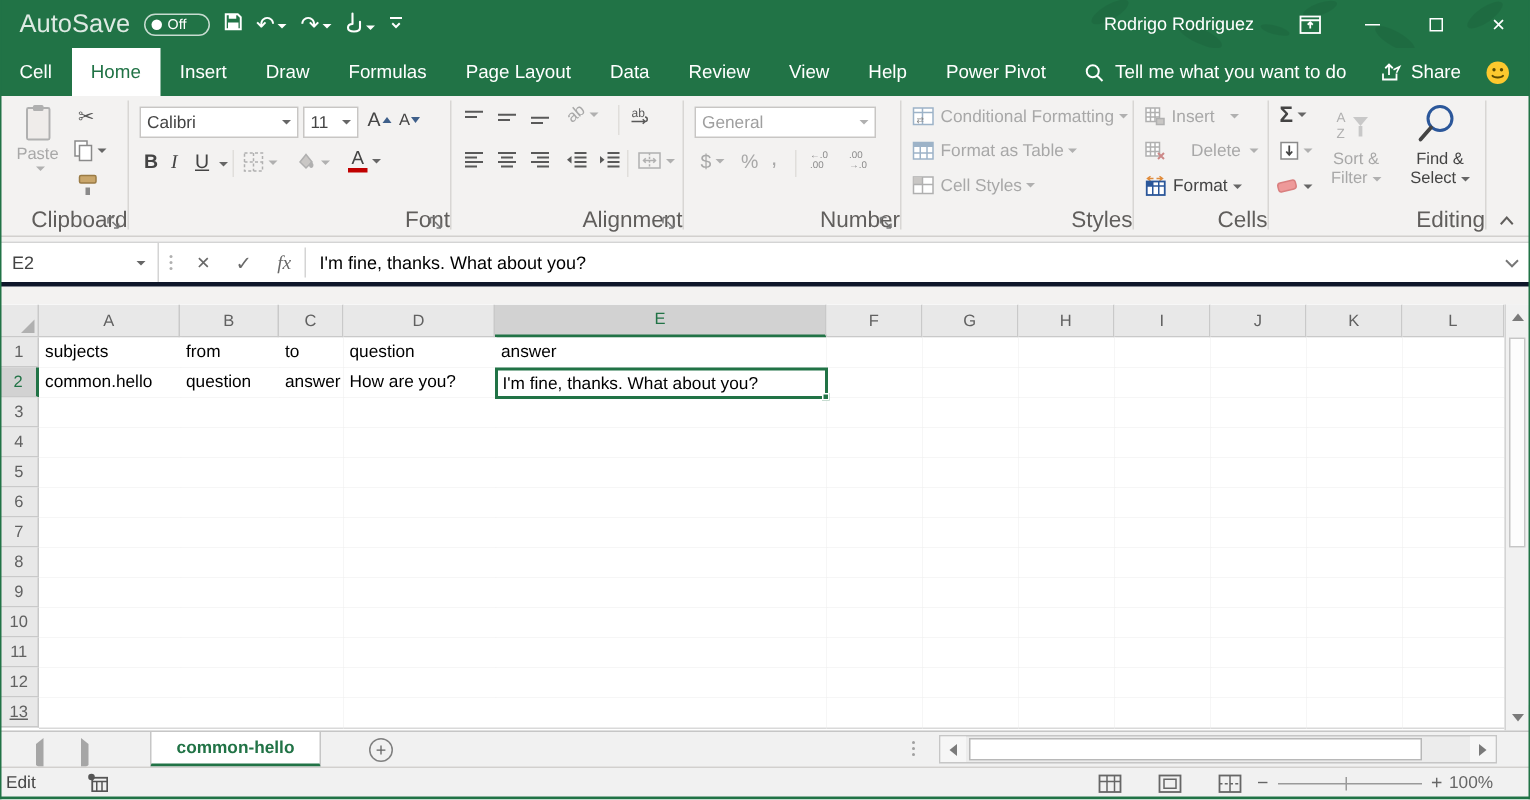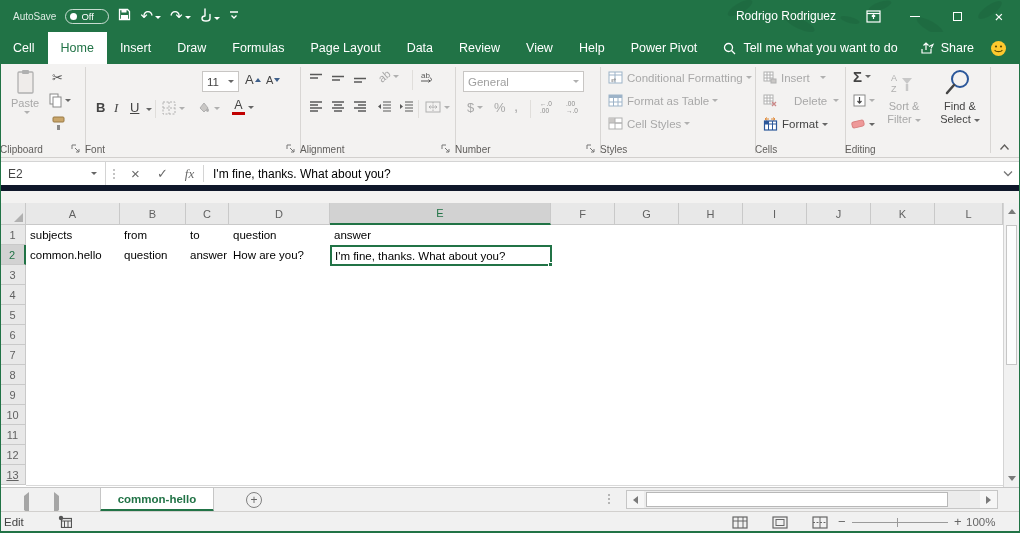--- a/index.html
+++ b/index.html
@@ -2,21 +2,21 @@
 <html><head>
 <meta charset="utf-8">
 <style>
 *{box-sizing:border-box;margin:0;padding:0}
 html,body{width:1020px;height:533px}
 body{position:relative;font-family:"Liberation Sans",sans-serif;background:#fff;overflow:hidden;font-size:12px;color:#444}
 
 #titlebar{position:absolute;left:0;top:0;width:1020px;height:32px;background:#217346;color:#fff;display:flex;align-items:center}
 #titlebar .deco{position:absolute;right:0;top:0;height:32px;opacity:.35;pointer-events:none}
 .qat{display:flex;align-items:center;gap:9px;padding-left:13px;z-index:2}
-.autosave-label{font-size:10px;color:rgba(255,255,255,.85)}
+.autosave-label{font-size:17px;color:rgba(255,255,255,.85)}
 .pill{width:44px;height:15px;border:1px solid rgba(255,255,255,.75);border-radius:9px;display:flex;align-items:center;gap:4px;padding:0 4px}
 .pill-dot{width:7px;height:7px;border-radius:50%;background:#fff}
 .pill-txt{font-size:9.5px;color:#fff}
 .qat-glyph{font-size:15px;line-height:1;color:#fff}
 .ddw{display:inline-block;width:0;height:0;border-left:3px solid transparent;border-right:3px solid transparent;border-top:3.5px solid #fff;margin-left:2px;vertical-align:middle}
 #win-title{position:absolute;left:0;right:0;top:9px;text-align:center;font-size:12.5px;color:#fff;z-index:1}
 .tb-right{margin-left:auto;display:flex;align-items:center;height:100%;z-index:2}
 .tb-user{font-size:12px;margin-right:16px}
 .tb-btn{width:42px;height:32px;display:flex;align-items:center;justify-content:center}
 .min-bar{width:10px;height:1px;background:#fff}
@@ -25,34 +25,34 @@
 
 #tabrow{position:absolute;left:0;top:32px;width:1020px;height:32px;background:#217346;display:flex;align-items:stretch;color:#fff}
 .rtab{padding:0 13px;display:flex;align-items:center;font-size:12.5px}
 .rtab.active{background:#fff;color:#217346}
 .tellme{display:flex;align-items:center;gap:7px;font-size:12.5px;margin-left:auto;padding:0 10px}
 .share-btn{display:flex;align-items:center;gap:6px;font-size:12.5px;padding:0 12px}
 .smiley-btn{display:flex;align-items:center;padding:0 13px 0 4px}
 
 #ribbon{position:absolute;left:0;top:64px;width:1020px;height:94px;background:#f3f2f1;border-bottom:1px solid #d2d0ce}
 .vdiv{position:absolute;top:3px;height:86px;width:1px;background:#d8d6d4}
-.glabel{position:absolute;bottom:2px;font-size:10px;color:#605e5c;text-align:left}
+.glabel{position:absolute;bottom:2px;font-size:15px;color:#605e5c;text-align:right}
 .launcher{position:absolute;bottom:4px;width:10px;height:10px}
 .en{color:#444}.dis{color:#a8a8a8}
 .dd{display:inline-block;width:0;height:0;border-left:3px solid transparent;border-right:3px solid transparent;border-top:3.5px solid #666;vertical-align:middle;margin-left:3px}
 .dd.dis2{border-top-color:#b0b0b0}
 .rb{position:absolute;display:flex;align-items:center;font-size:11.5px}
 .combo{position:absolute;height:21px;background:#fff;border:1px solid #c8c6c4;font-size:11.5px;display:flex;align-items:center;justify-content:space-between;padding:0 4px}
 .minisep{position:absolute;width:1px;background:#e0dedb}
 .stack2{display:inline-flex;flex-direction:column;line-height:6.5px;font-size:6.5px;color:#8a8a8a;letter-spacing:0}
 .bigbtn{position:absolute;display:flex;flex-direction:column;align-items:center;gap:2px;font-size:11px}
 .twoline{position:absolute;font-size:11px;line-height:13px;text-align:center}
 
 #fband{position:absolute;left:0;top:158px;width:1020px;height:45px;background:#f3f2f1}
-#fbar{position:absolute;left:0;top:3px;width:1020px;height:30px;background:#fff;border-top:1px solid #d4d4d4;border-bottom:6px solid #0f172a;display:flex;align-items:stretch}
+#fbar{position:absolute;left:0;top:3px;width:1020px;height:30px;background:#fff;border-top:1px solid #d4d4d4;border-bottom:3px solid #0f172a;display:flex;align-items:stretch}
 .namebox{width:106px;display:flex;align-items:center;justify-content:space-between;padding:0 8px;border-right:1px solid #d4d4d4;font-size:12px;color:#444}
 .fdots{width:16px;display:flex;flex-direction:column;align-items:center;justify-content:center;gap:2px}
 .fdots i{width:2px;height:2px;background:#b0b0b0;border-radius:50%}
 .fbtn{width:27px;display:flex;align-items:center;justify-content:center;color:#696969;font-size:13px}
 .fxg{font-family:"Liberation Serif",serif;font-style:italic;font-size:13px}
 .fsep{width:1px;background:#d4d4d4;margin:3px 0}
 .fcontent{flex:1;display:flex;align-items:center;padding-left:9px;font-size:12px;color:#000}
 .fexpand{width:24px;display:flex;align-items:center;justify-content:center}
 
 #grid{position:absolute;left:0;top:203px;width:1003px;height:284px;background:#fff;overflow:hidden}
@@ -222,20 +222,24 @@
           <rect x="1" y="1" width="11" height="5" rx="1" fill="#c9a66b" stroke="#9a7b45"></rect>
           <path d="M6.5 6v3M5 9h3v5h-3z" fill="#8a8a8a"></path>
         </svg>
     </div>
     <div class="glabel" style="left:0;width:85px">Clipboard</div>
     <span class="launcher" style="left:71px"><svg width="10" height="10" viewBox="0 0 10 10">
           <path d="M1 1h4M1 1v4" fill="none" stroke="#777"></path>
           <path d="M4 4l4 4M8 8V5M8 8H5" fill="none" stroke="#777"></path>
         </svg></span>
 
+    <div class="combo" style="left:93px;top:7px;width:106px">
+        <span>Calibri</span>
+        <span class="dd"></span>
+      </div>
     <div class="combo" style="left:202px;top:7px;width:37px">
         <span>11</span>
         <span class="dd"></span>
       </div>
     <div class="rb en" style="left:245px;top:8px;font-size:13px">
         <span>A</span>
         <span style="display:inline-block;width:0;height:0;border-left:3px solid transparent;border-right:3px solid transparent;border-bottom:4px solid #3e5f8a;margin-left:1px;vertical-align:top"></span>
       </div>
     <div class="rb en" style="left:266px;top:10px;font-size:11px">
         <span>A</span>

